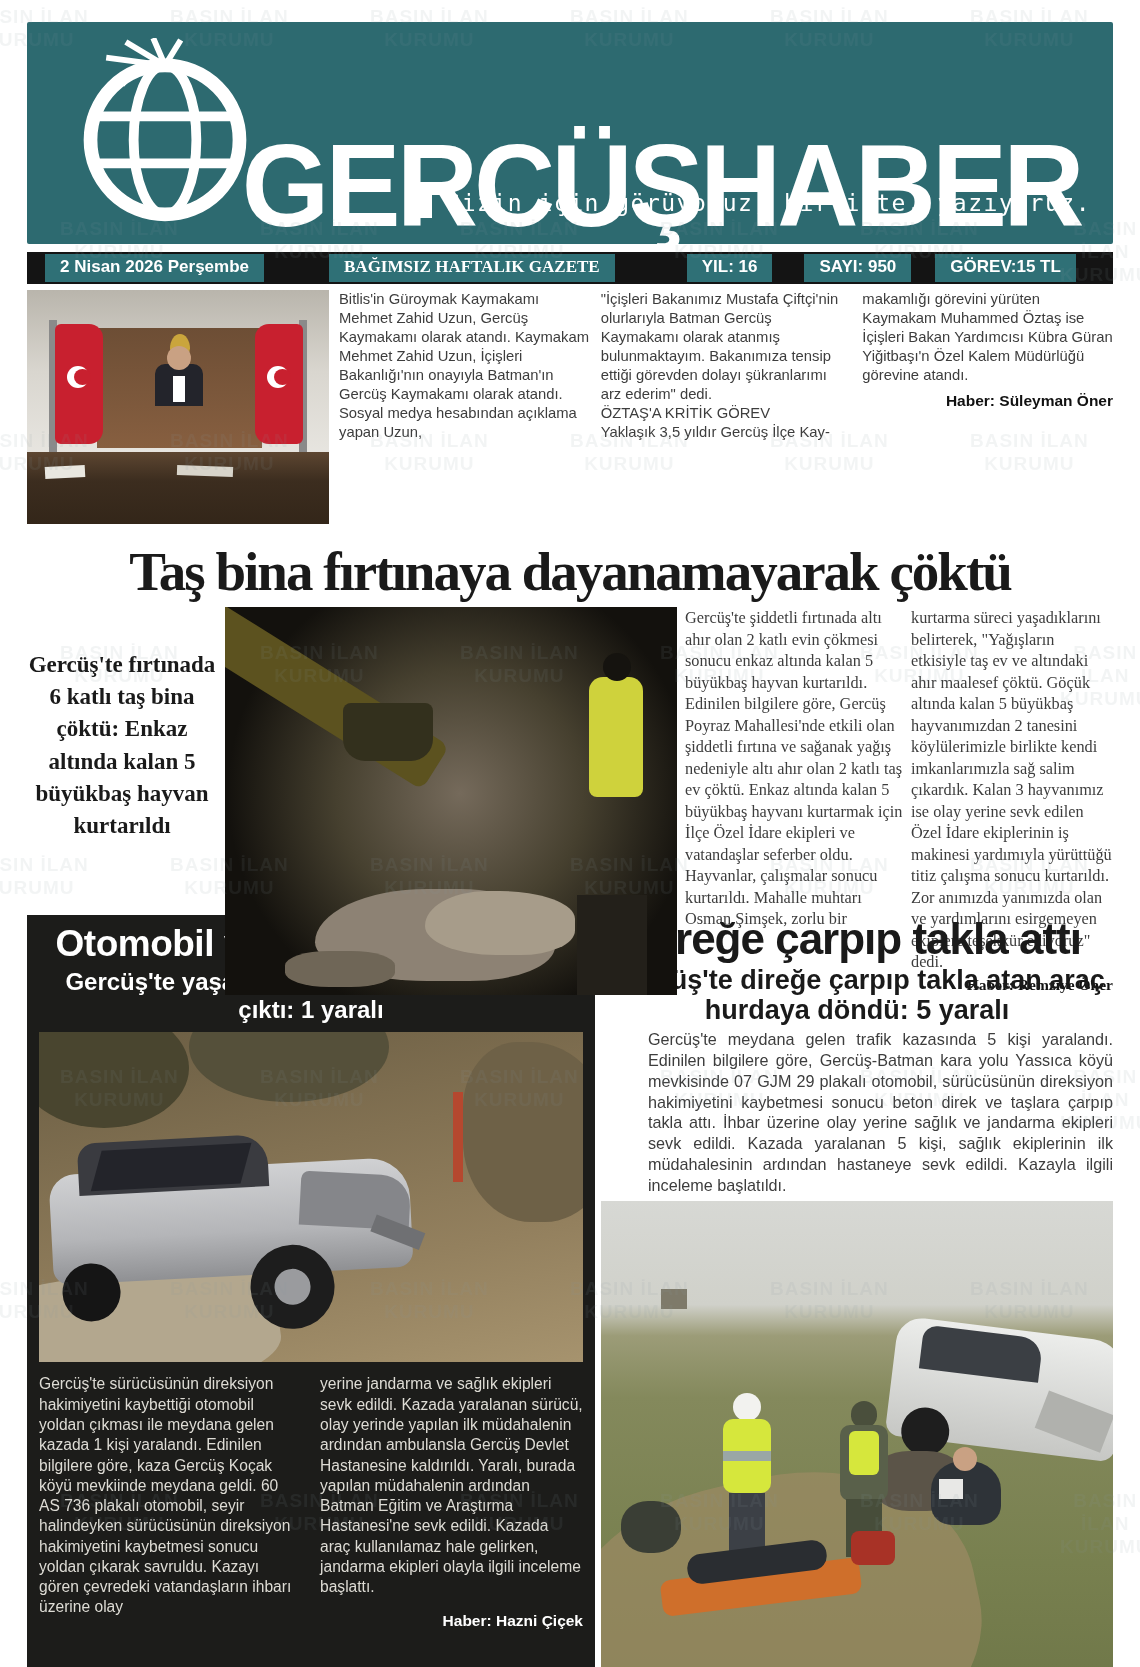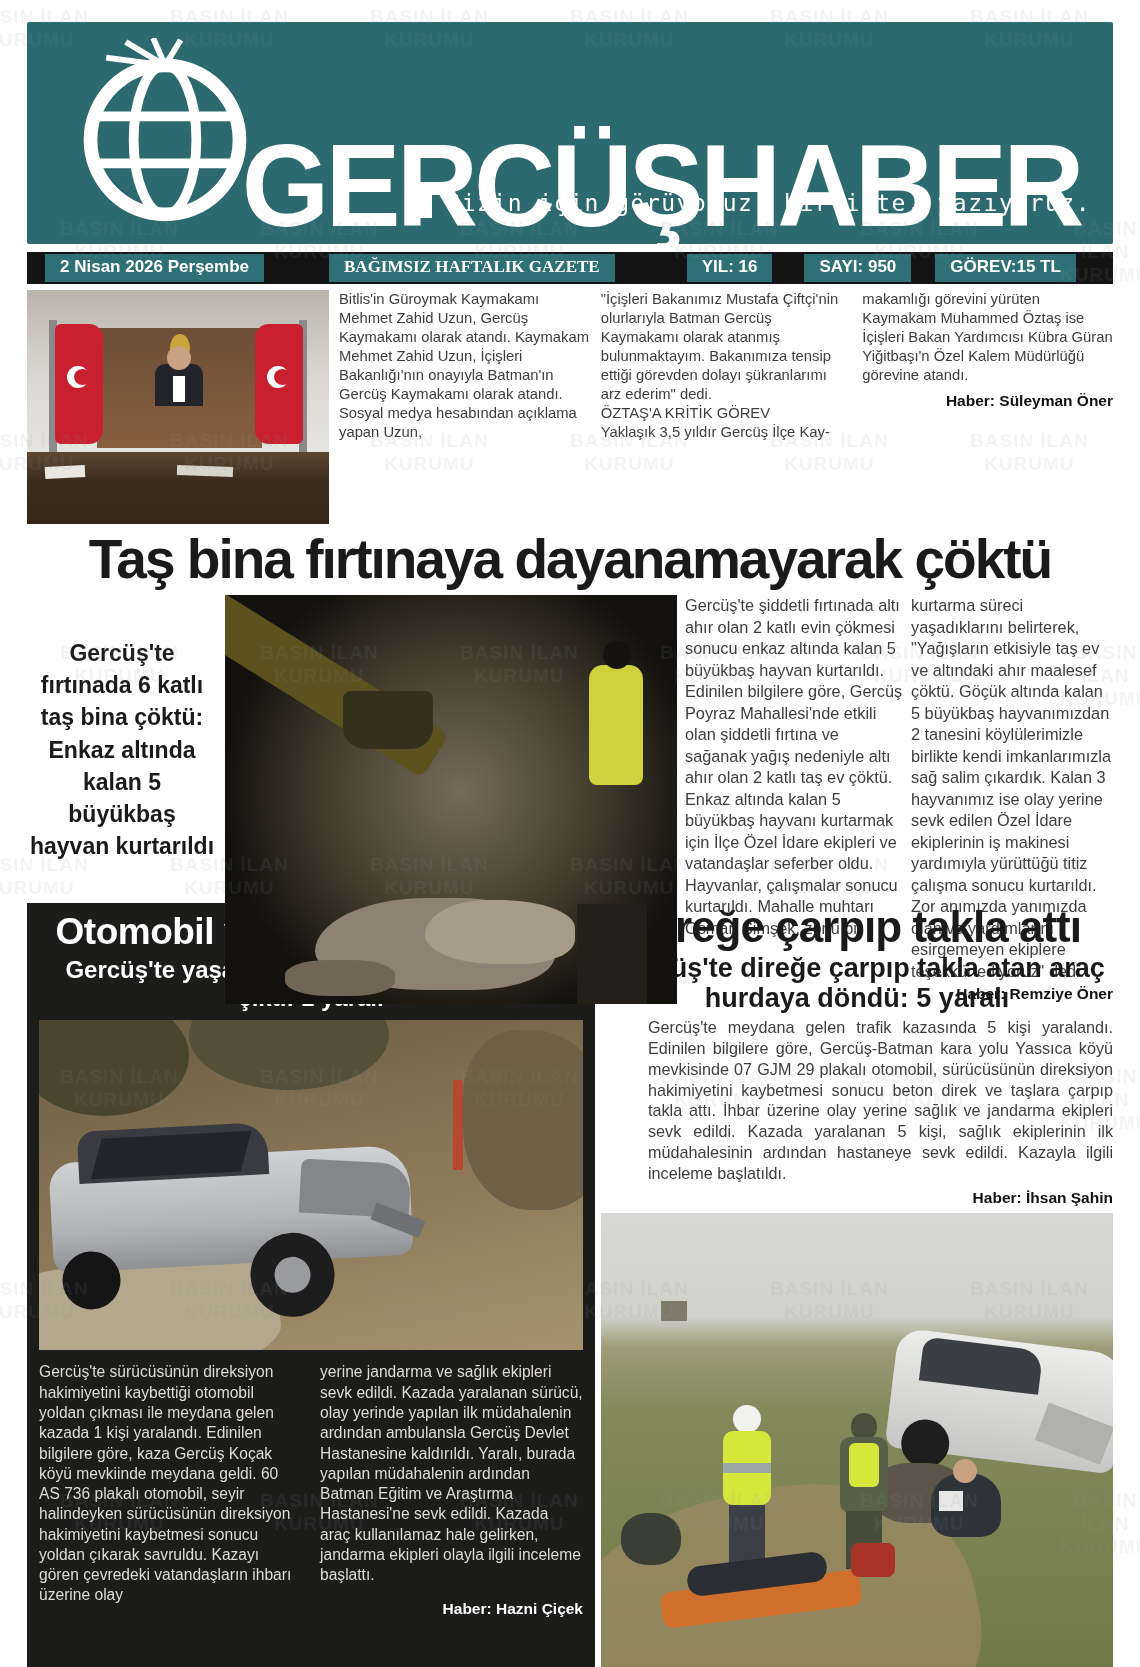--- a/index.html
+++ b/index.html
@@ -21,21 +21,21 @@
   .a1{display:flex;gap:10px;margin:6px 27px 0;height:238px;}
   .a1-photo{position:relative;width:302px;height:234px;flex:none;overflow:hidden;background:#cfcbc2;}
   .a1-right{flex:1;min-width:0;}
   .a1-headline{font-size:45px;font-weight:bold;letter-spacing:-1.5px;text-align:center;line-height:1.02;margin:2px 0 4px;}
   .a1-subhead{font-size:25px;font-weight:bold;text-align:center;line-height:1.12;margin:0 0 7px;}
   .a1-cols{display:grid;grid-template-columns:1fr 1fr 1fr;column-gap:11px;
       font-size:14.8px;line-height:1.28;color:#3d3d3d;}
   .preline{white-space:pre-line;}
   .byline{font-weight:bold;color:#111;text-align:right;font-size:15.5px;margin-top:6px;}
   
-  .a2{margin:4px 27px 0;}
+  .a2{margin:16px 27px 0;font-family:Liberation Serif, serif;}
   .a2-headline{font-size:55px;font-weight:bold;letter-spacing:-2px;text-align:center;line-height:1;margin:0 0 8px;white-space:nowrap;}
   .a2-grid{display:grid;grid-template-columns:190px 452px 218px 202px;column-gap:8px;height:300px;}
   .a2-deck{font-size:23px;font-weight:bold;text-align:center;line-height:1.4;padding-top:42px;}
   .a2-photo{position:relative;overflow:hidden;background:#0d0c0a;}
   .a2-col{font-size:16.3px;line-height:1.32;color:#3d3d3d;}
   .a2-byline-wrap{margin-top:2px;}
   
   .bottom{display:flex;gap:6px;margin:8px 27px 0;height:766px;}
   .a3{flex:none;width:568px;background:#1c1c1a;color:#e7e5df;padding:6px 12px;box-sizing:border-box;overflow:hidden;}
   .a3-headline{color:#fff;font-size:37px;font-weight:bold;text-align:center;letter-spacing:-.5px;line-height:1.05;margin:4px 0 4px;}
@@ -176,21 +176,20 @@
           <span>yerine jandarma ve sağlık ekipleri sevk edildi. Kazada yaralanan sürücü, olay yerinde yapılan ilk müdahalenin ardından ambulansla Gercüş Devlet Hastanesine kaldırıldı. Yaralı, burada yapılan müdahalenin ardından Batman Eğitim ve Araştırma Hastanesi'ne sevk edildi. Kazada araç kullanılamaz hale gelirken, jandarma ekipleri olayla ilgili inceleme başlattı.</span>
           <div class="byline" style="margin-top:14px;">Haber: Hazni Çiçek</div>
         </div>
       </div>
     </div>
 
     <div class="a4">
       <h2 class="a4-headline">Direğe çarpıp takla attı</h2>
       <h3 class="a4-subhead">Gercüş'te direğe çarpıp takla atan araç hurdaya döndü: 5 yaralı</h3>
       <div class="a4-body">Gercüş'te meydana gelen trafik kazasında 5 kişi yaralandı. Edinilen bilgilere göre, Gercüş-Batman kara yolu Yassıca köyü mevkisinde 07 GJM 29 plakalı otomobil, sürücüsünün direksiyon hakimiyetini kaybetmesi sonucu beton direk ve taşlara çarpıp takla attı. İhbar üzerine olay yerine sağlık ve jandarma ekipleri sevk edildi. Kazada yaralanan 5 kişi, sağlık ekiplerinin ilk müdahalesinin ardından hastaneye sevk edildi. Kazayla ilgili inceleme başlatıldı.</div>
-      <div class="byline">Haber: İhsan Şahin</div>
       <div class="a4-photo">
         <div class="sh" style="inset:0;background:linear-gradient(#d7d8d4 0%,#d0d1ca 20%,#9c9c78 26%,#84895c 38%,#78804f 70%,#6d7547 100%);"></div>
         <div class="sh" style="left:60px;top:88px;width:26px;height:20px;background:#7e7a6a;"></div>
         <div class="sh" style="left:-40px;bottom:-60px;width:420px;height:300px;background:#9d8a64;border-radius:45%;transform:rotate(-12deg);opacity:.7;"></div>
         <div class="sh" style="right:-8px;top:128px;width:230px;height:120px;transform:rotate(7deg);">
           <div class="sh" style="inset:0;background:linear-gradient(#ecedeb,#c6c7c4);border-radius:26px 34px 14px 14px;"></div>
           <div class="sh" style="left:26px;top:6px;width:120px;height:44px;background:#3b3f44;border-radius:14px 22px 0 0;"></div>
           <div class="sh" style="left:16px;bottom:-16px;width:48px;height:48px;background:#1e1e1e;border-radius:50%;"></div>
           <div class="sh" style="right:8px;top:64px;width:70px;height:40px;background:#b0b1ad;transform:rotate(14deg);"></div>
         </div>

